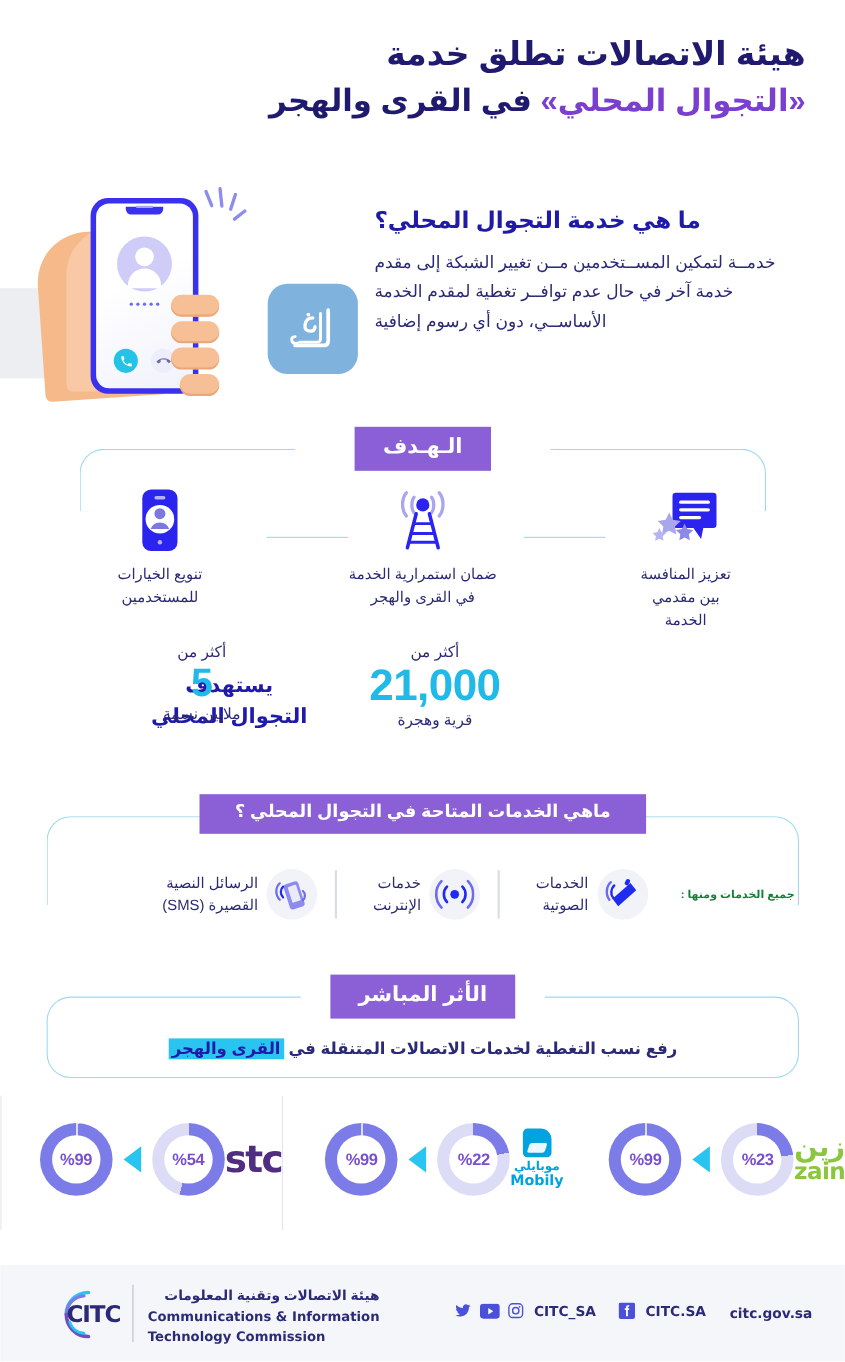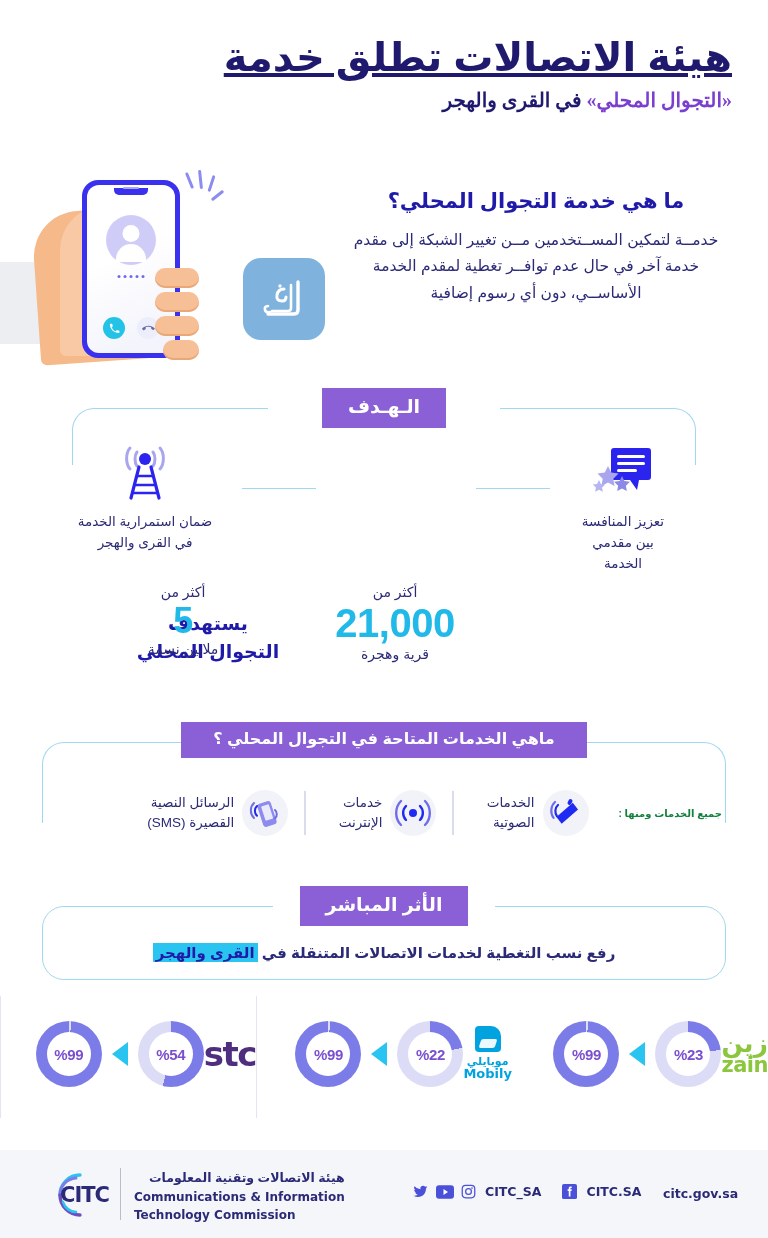--- a/index.html
+++ b/index.html
@@ -8,31 +8,30 @@
     background:#ffffff;
     font-family:"Liberation Sans","DejaVu Sans",sans-serif;
     overflow:hidden;
     position:relative;
   }
   .page{position:relative;width:768px;height:1238px;overflow:hidden;background:#fff;}
 
   
   .header{position:absolute;top:28px;right:36px;width:460px;text-align:right;direction:rtl;}
   .title-l1{
-    font-size:40px;font-weight:bold;color:#201a6e;letter-spacing:-0.2px;line-height:1.45;
+    font-size:30px;font-weight:bold;color:#201a6e;letter-spacing:-0.2px;line-height:1.45;
     white-space:nowrap;
-    text-decoration:underline;
   }
   .title-l2{
-    font-size:20px;font-weight:bold;line-height:1.45;white-space:nowrap;color:#201a6e;font-family:Liberation Serif, serif;
+    font-size:28px;font-weight:bold;line-height:1.45;white-space:nowrap;color:#201a6e;
   }
   .title-hl{color:#7b3fd0;}
 
   
-  .intro{position:absolute;top:185px;right:36px;width:392px;text-align:center;direction:rtl;}
+  .intro{position:absolute;top:185px;right:36px;width:392px;text-align:left;direction:rtl;}
   .intro-h{font-size:21px;font-weight:bold;color:#1f1ba8;line-height:1.5;margin-bottom:10px;}
   .intro-p{font-size:15.5px;color:#2b2a77;line-height:1.72;}
 
   
   .illus{position:absolute;left:0px;top:158px;width:330px;height:212px;}
   .cuff{position:absolute;left:-14px;top:104px;width:62px;height:82px;background:#eceef2;}
   .palm{position:absolute;left:36px;top:52px;width:112px;height:152px;background:#f5b98a;
         border-radius:46px 30px 6px 6px;transform:rotate(-4deg);}
   .palm2{position:absolute;left:60px;top:48px;width:84px;height:150px;background:#f8c9a4;
         border-radius:44px 28px 6px 6px;}
@@ -272,20 +271,34 @@
             <path d="M39 27 L47 58" stroke="#2b24ef" stroke-width="3.2" stroke-linecap="round"></path>
             <path d="M25.5 36h15" stroke="#2b24ef" stroke-width="2.6" stroke-linecap="round"></path>
             <path d="M23.5 45h19" stroke="#2b24ef" stroke-width="2.6" stroke-linecap="round"></path>
             <path d="M21.5 53h23" stroke="#2b24ef" stroke-width="2.6" stroke-linecap="round"></path>
           </svg>
         </div>
         <div class="lbl" style="white-space:pre-line">ضمان استمرارية الخدمة
 في القرى والهجر</div>
       </div>
 
+      <div class="goal">
+        <div class="ic">
+          <svg width="40" height="58" viewBox="0 0 40 58" fill="none">
+            <rect x="4" y="1" width="32" height="56" rx="8" fill="#2b24ef"></rect>
+            <rect x="15" y="7" width="10" height="3" rx="1.5" fill="#b5b2f3"></rect>
+            <circle cx="20" cy="28" r="13" fill="#ffffff"></circle>
+            <circle cx="20" cy="23" r="5" fill="#7b78e0"></circle>
+            <path d="M11.5 37a9 9 0 0 1 17 0z" fill="#7b78e0"></path>
+            <circle cx="20" cy="49" r="2" fill="#b5b2f3"></circle>
+          </svg>
+        </div>
+        <div class="lbl" style="white-space:pre-line">تنويع الخيارات
+للمستخدمين</div>
+      </div>
     </div>
   </div>
 
   <div class="stats">
     <div class="stat-title" style="white-space:pre-line">يستهدف
 التجوال المحلي</div>
 
     <div class="stat" style="right:278px;top:6px;width:190px;">
       <div class="ring" style="width:112px;height:112px;left:40px;top:-4px;"></div>
       <div class="pre">أكثر من</div>

